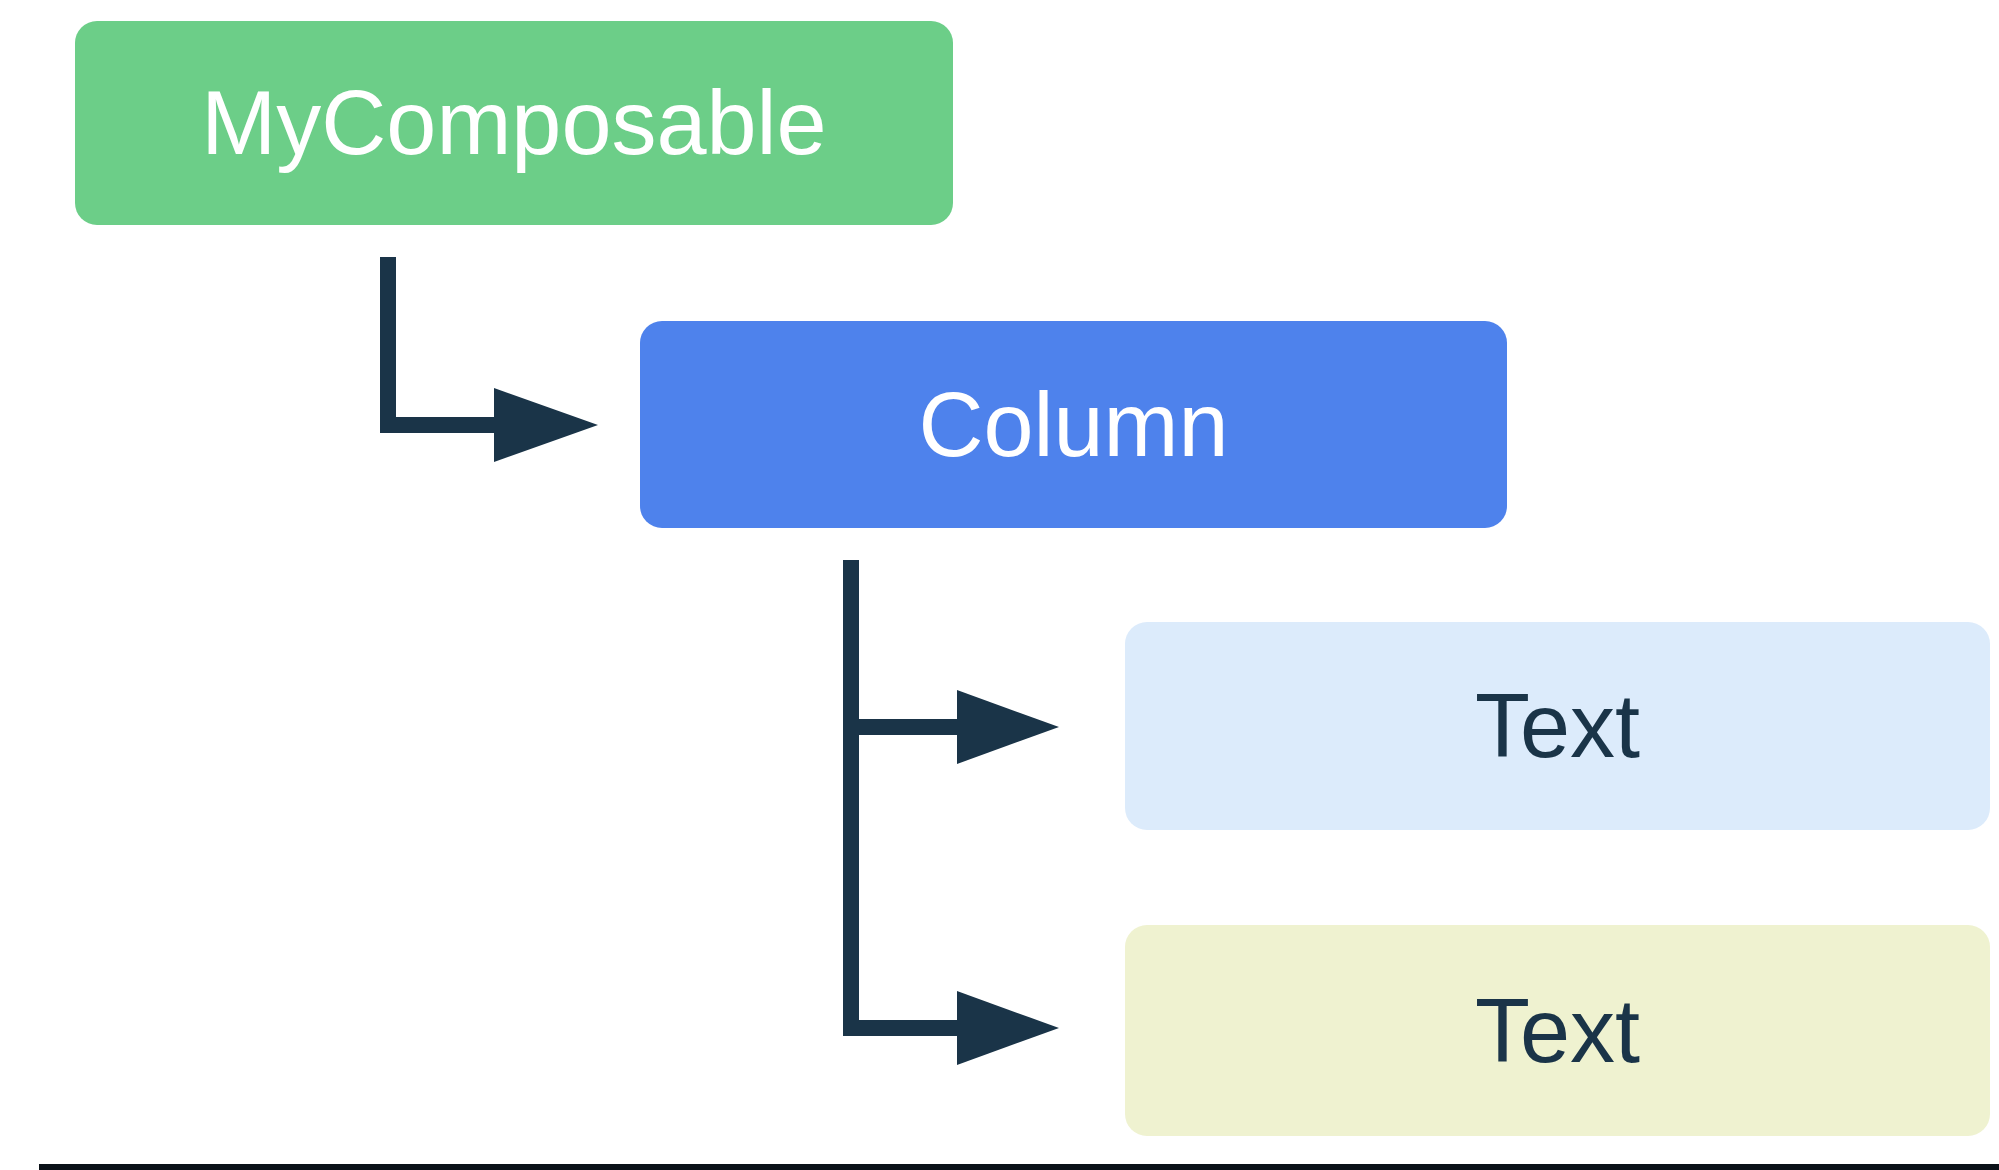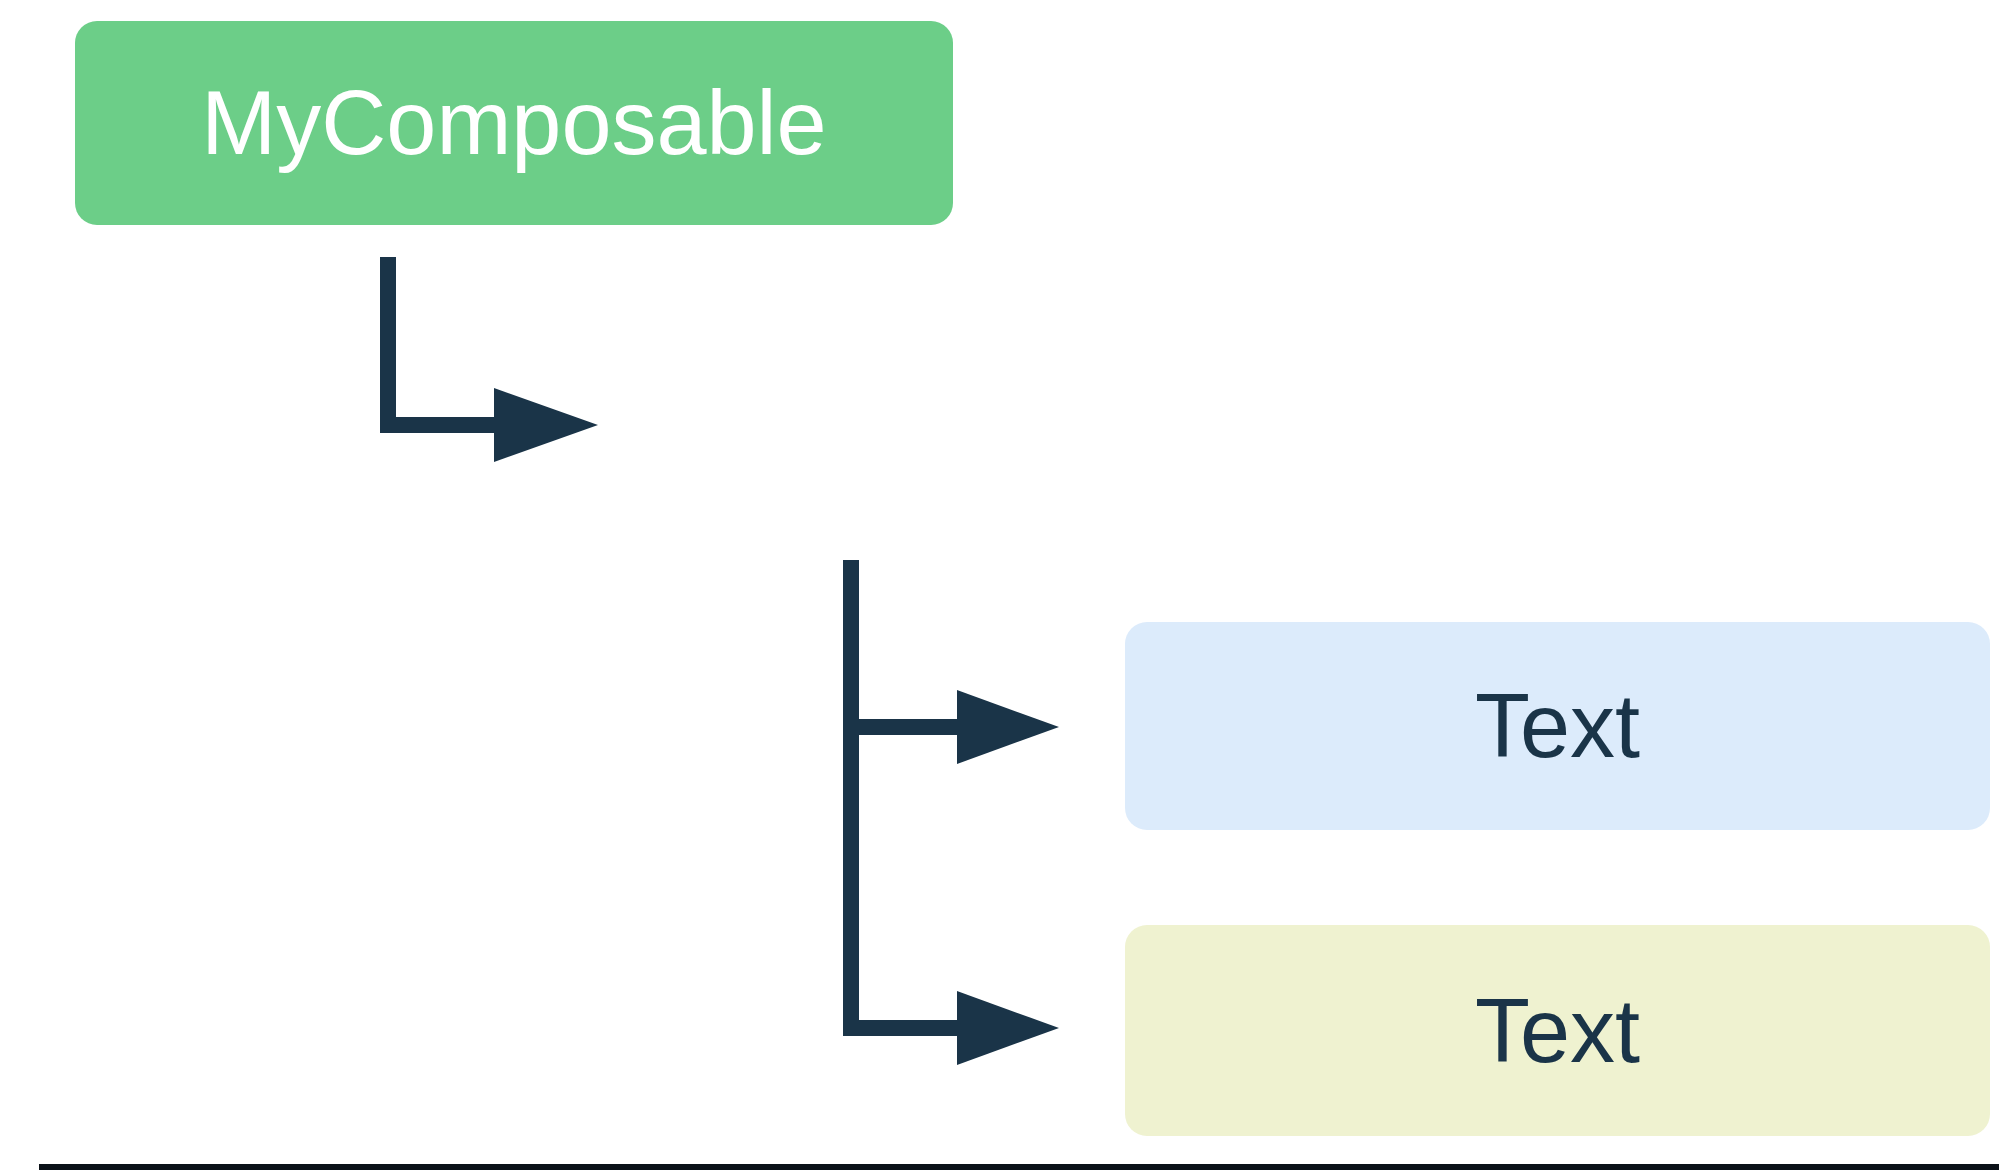--- a/index.html
+++ b/index.html
@@ -91,20 +91,23 @@
 </style>
 </head>
 <body>
 
 <div id="canvas">
 
   <div class="node" id="node-root">
     <span class="label label-light">MyComposable</span>
   </div>
 
+  <div class="node" id="node-container">
+    <span class="label label-light">Column</span>
+  </div>
 
   <div class="node" id="node-leaf-1">
     <span class="label label-dark">Text</span>
   </div>
 
   <div class="node" id="node-leaf-2">
     <span class="label label-dark">Text</span>
   </div>
 
   <div class="seg" id="a1-v"></div>

